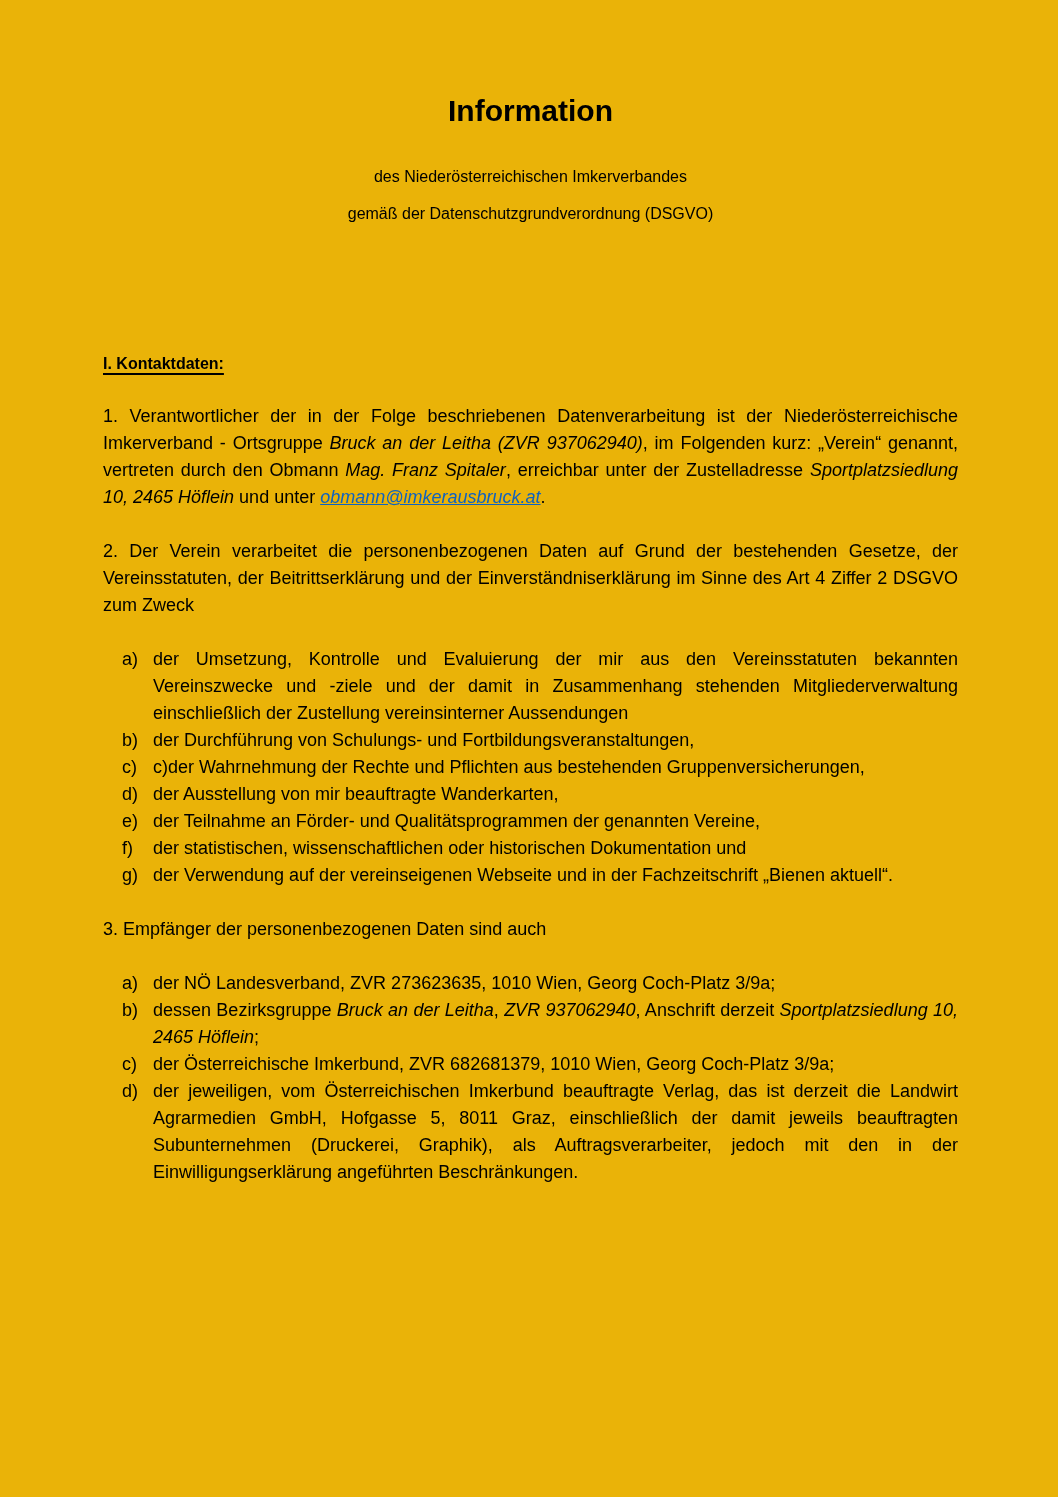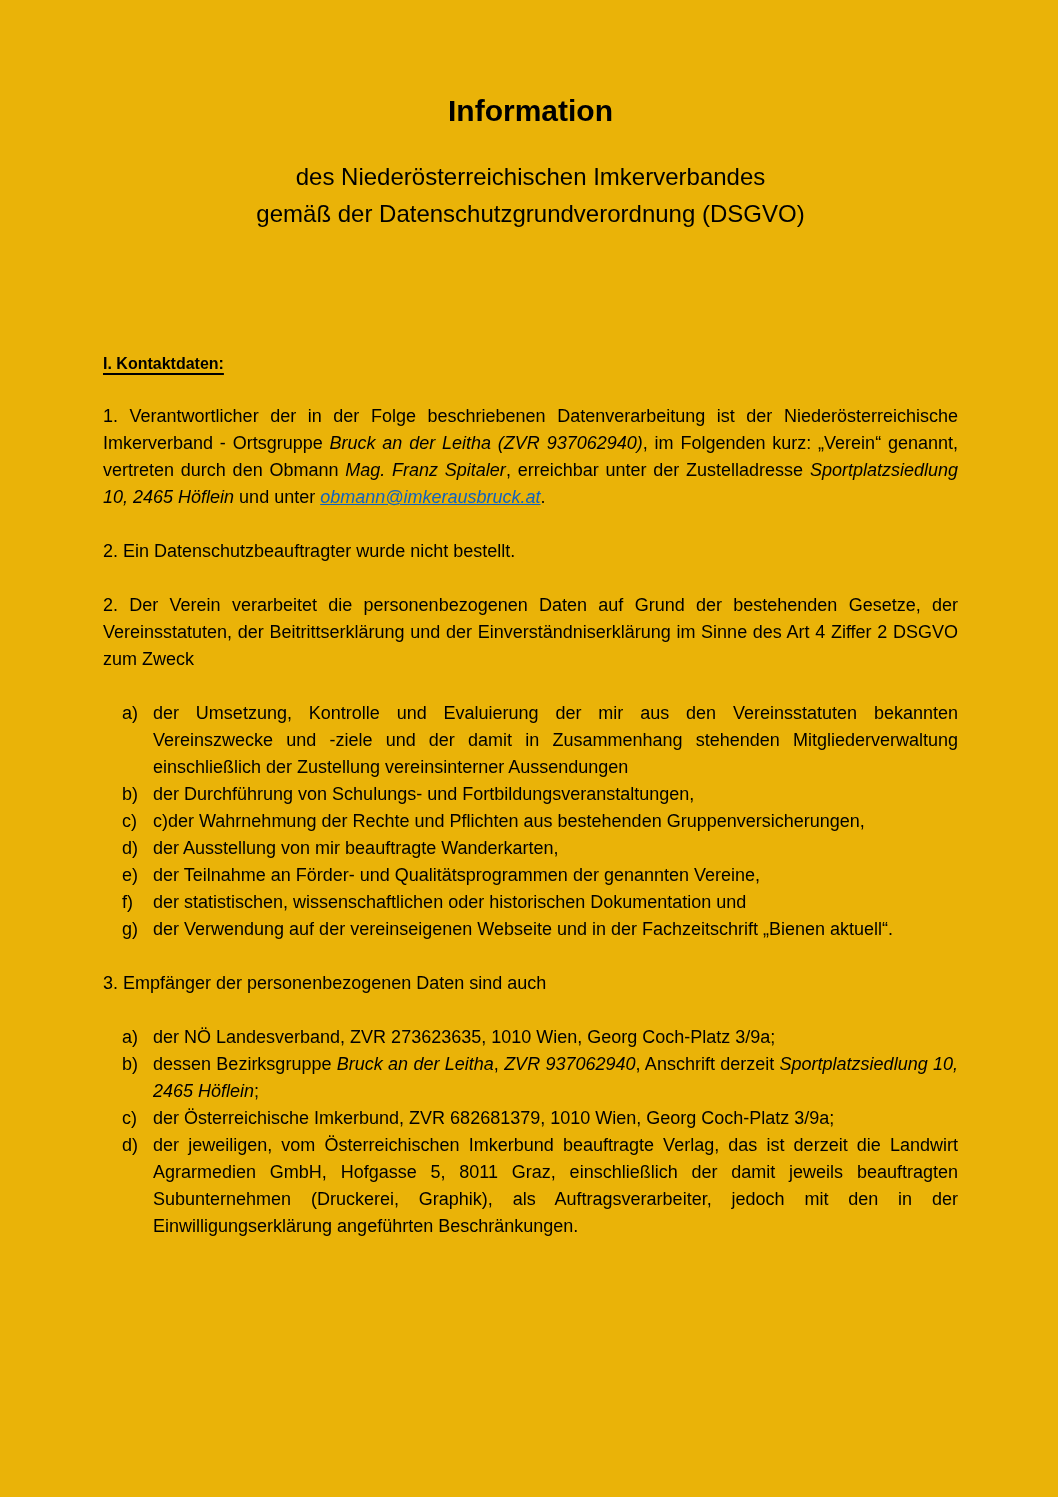--- a/index.html
+++ b/index.html
@@ -24,21 +24,21 @@
     margin: 0;
     padding-top: 94px;
     text-align: center;
     font-size: 30px;
     line-height: 34px;
     font-weight: bold;
   }
   .doc-subtitle {
     margin-top: 30px;
     text-align: center;
-    font-size: 24px;
+    font-size: 16px;
     line-height: 37px;
     font-weight: normal;
   }
   .section-heading {
     margin: 120px 0 0 0;
     font-size: 16px;
     line-height: 24px;
     font-weight: bold;
     text-decoration: underline;
     text-underline-offset: 4px;
@@ -80,21 +80,20 @@
 
   <div class="doc-subtitle">
     <div>des Niederösterreichischen Imkerverbandes</div>
     <div>gemäß der Datenschutzgrundverordnung (DSGVO)</div>
   </div>
 
   <h2 class="section-heading">I. Kontaktdaten:</h2>
 
   <p class="body-par"><span>1. Verantwortlicher der in der Folge beschriebenen Datenverarbeitung ist der Niederösterreichische Imkerverband - Ortsgruppe </span><span class="it">Bruck an der Leitha (ZVR 937062940)</span><span>, im Folgenden kurz: „Verein“ genannt, vertreten durch den Obmann </span><span class="it">Mag. Franz Spitaler</span><span>, erreichbar unter der Zustelladresse </span><span class="it">Sportplatzsiedlung 10, 2465 Höflein</span><span> und unter </span><a href="#" class="link" style="color: rgb(15, 98, 193);">obmann@imkerausbruck.at</a><span>.</span></p>
 
-  <p class="body-par"><span>2. Ein Datenschutzbeauftragter wurde nicht bestellt.</span></p>
 
 
 
   <p class="body-par"><span>2. Der Verein verarbeitet die personenbezogenen Daten auf Grund der bestehenden Gesetze, der Vereinsstatuten, der Beitrittserklärung und der Einverständniserklärung im Sinne des Art 4 Ziffer 2 DSGVO zum Zweck</span></p>
 
   <ol class="alpha-list">
     <li class="li">
       <span class="marker">a)</span>
       <span class="content"><span>der Umsetzung, Kontrolle und Evaluierung der mir aus den Vereinsstatuten bekannten Vereinszwecke und -ziele und der damit in Zusammenhang stehenden Mitgliederverwaltung einschließlich der Zustellung vereinsinterner Aussendungen</span></span>
     </li>

